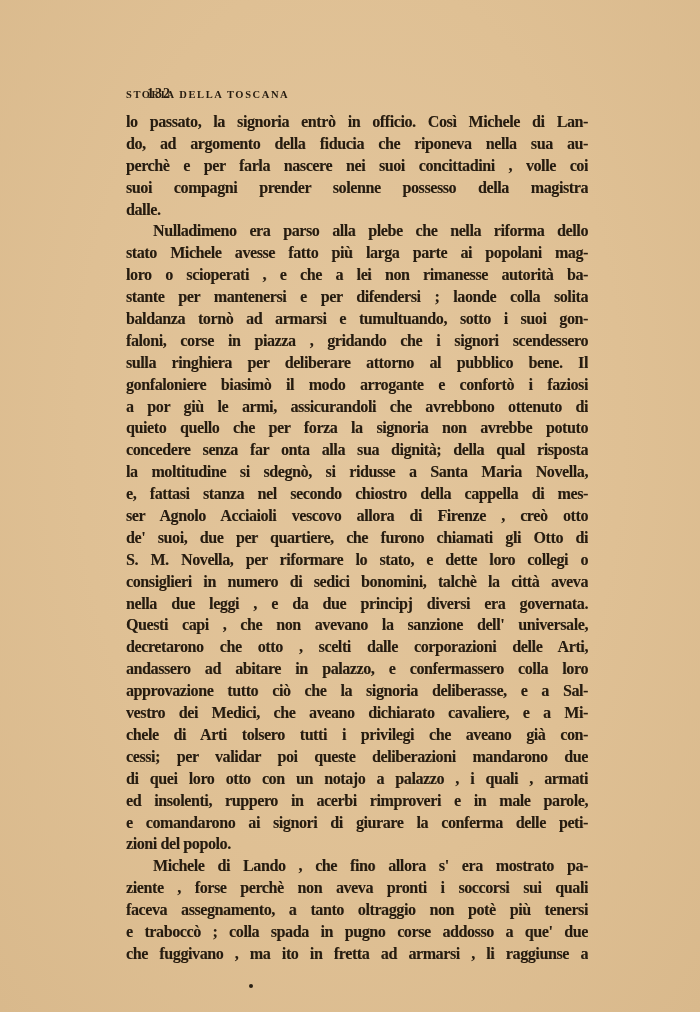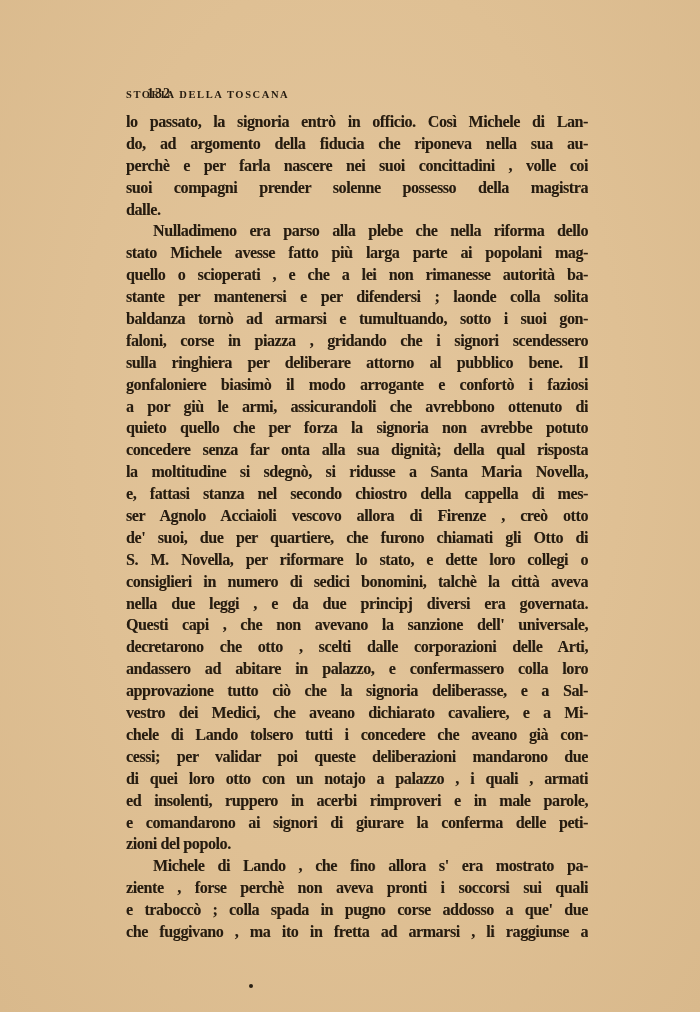--- a/index.html
+++ b/index.html
@@ -73,50 +73,51 @@
       <div class="para">
         <div class="line">lo passato, la signoria entrò in officio. Così Michele di Lan-</div>
         <div class="line">do, ad argomento della fiducia che riponeva nella sua au-</div>
         <div class="line">perchè e per farla nascere nei suoi concittadini , volle coi</div>
         <div class="line">suoi compagni prender solenne possesso della magistra</div>
         <div class="line flush-last">dalle.</div>
       </div>
       <div class="para">
         <div class="line indent">Nulladimeno era parso alla plebe che nella riforma dello</div>
         <div class="line">stato Michele avesse fatto più larga parte ai popolani mag-</div>
-        <div class="line">quello o scioperati , e che a lei non rimanesse autorità ba-</div>
+        <div class="line">loro o scioperati , e che a lei non rimanesse autorità ba-</div>
         <div class="line">stante per mantenersi e per difendersi ; laonde colla solita</div>
         <div class="line">baldanza tornò ad armarsi e tumultuando, sotto i suoi gon-</div>
         <div class="line">faloni, corse in piazza , gridando che i signori scendessero</div>
         <div class="line">sulla ringhiera per deliberare attorno al pubblico bene. Il</div>
         <div class="line">gonfaloniere biasimò il modo arrogante e confortò i faziosi</div>
         <div class="line">a por giù le armi, assicurandoli che avrebbono ottenuto di</div>
         <div class="line">quieto quello che per forza la signoria non avrebbe potuto</div>
         <div class="line">concedere senza far onta alla sua dignità; della qual risposta</div>
         <div class="line">la moltitudine si sdegnò, si ridusse a Santa Maria Novella,</div>
         <div class="line">e, fattasi stanza nel secondo chiostro della cappella di mes-</div>
         <div class="line">ser Agnolo Acciaioli vescovo allora di Firenze , creò otto</div>
         <div class="line">de' suoi, due per quartiere, che furono chiamati gli Otto di</div>
         <div class="line">S. M. Novella, per riformare lo stato, e dette loro collegi o</div>
         <div class="line">consiglieri in numero di sedici bonomini, talchè la città aveva</div>
         <div class="line">nella due leggi , e da due principj diversi era governata.</div>
         <div class="line">Questi capi , che non avevano la sanzione dell' universale,</div>
         <div class="line">decretarono che otto , scelti dalle corporazioni delle Arti,</div>
         <div class="line">andassero ad abitare in palazzo, e confermassero colla loro</div>
         <div class="line">approvazione tutto ciò che la signoria deliberasse, e a Sal-</div>
         <div class="line">vestro dei Medici, che aveano dichiarato cavaliere, e a Mi-</div>
-        <div class="line">chele di Lando tolsero tutti i concedere che aveano già con-</div>
+        <div class="line">chele di Arti tolsero tutti i privilegi che aveano già con-</div>
         <div class="line">cessi; per validar poi queste deliberazioni mandarono due</div>
         <div class="line">di quei loro otto con un notajo a palazzo , i quali , armati</div>
         <div class="line">ed insolenti, ruppero in acerbi rimproveri e in male parole,</div>
         <div class="line">e comandarono ai signori di giurare la conferma delle peti-</div>
         <div class="line flush-last">zioni del popolo.</div>
       </div>
       <div class="para">
         <div class="line indent">Michele di Lando , che fino allora s' era mostrato pa-</div>
         <div class="line">ziente , forse perchè non aveva pronti i soccorsi sui quali</div>
+        <div class="line">faceva assegnamento, a tanto oltraggio non potè più tenersi</div>
         <div class="line">e traboccò ; colla spada in pugno corse addosso a que' due</div>
         <div class="line">che fuggivano , ma ito in fretta ad armarsi , li raggiunse a</div>
       </div>
     </div>
 
   <div class="ink-dot"></div>
 </div>
 
 </body></html>

